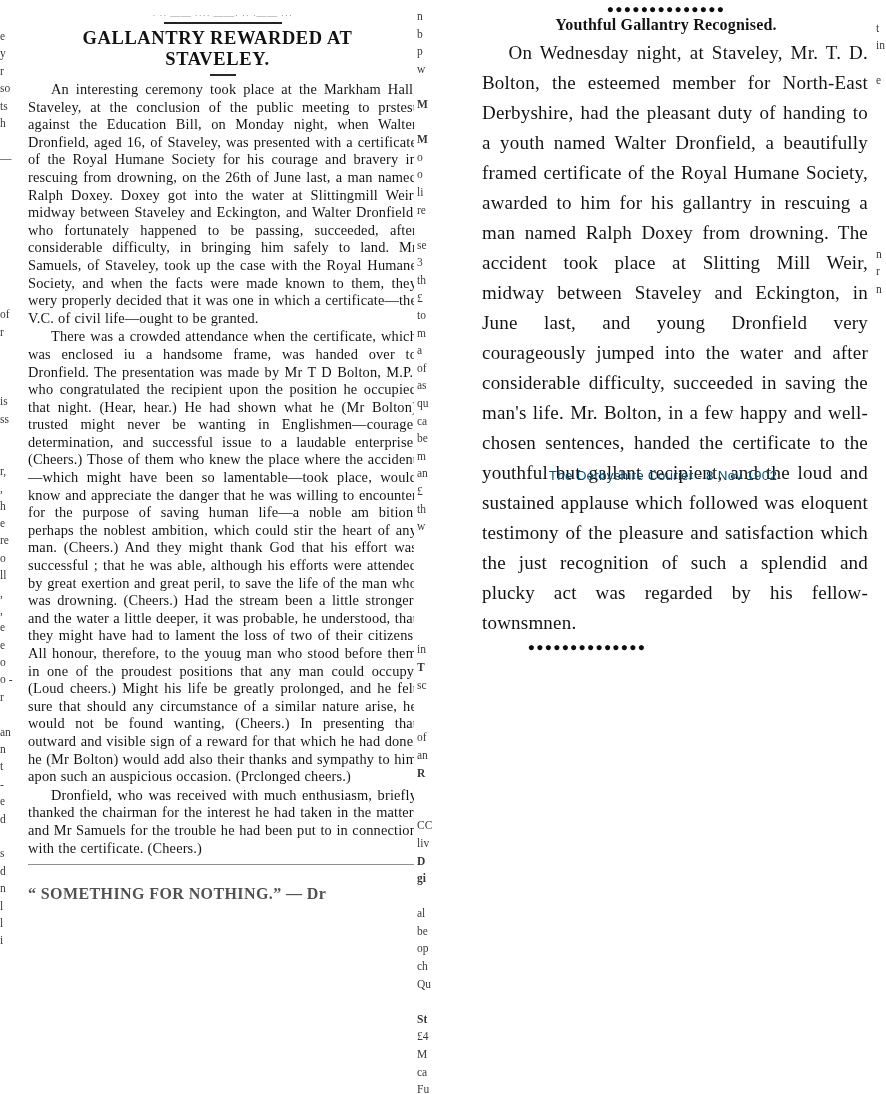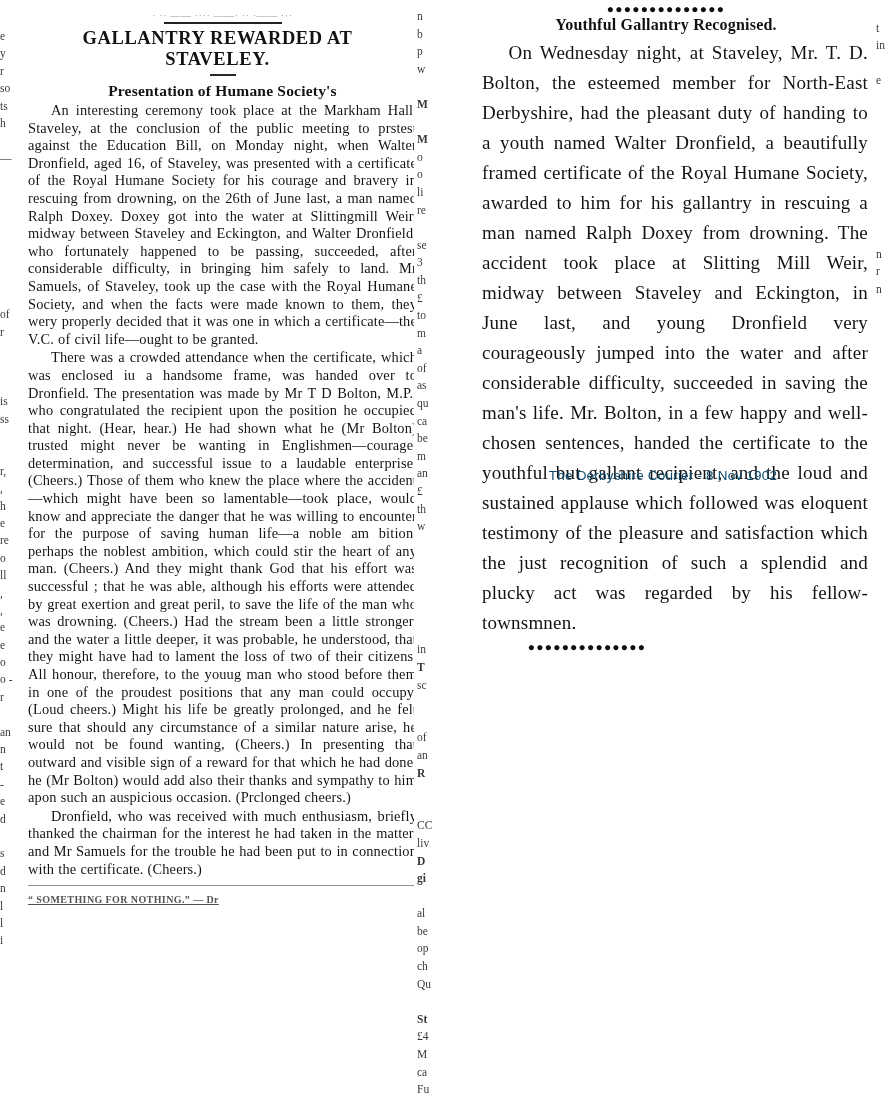--- a/index.html
+++ b/index.html
@@ -93,23 +93,23 @@
   }
   .body-text p + p { margin-top: 1px; }
   .bottom-rule {
     width: 100%;
     height: 1px;
     background: #8f8f8b;
     margin-top: 7px;
   }
   .bottom-frag {
     font-weight: bold;
-    font-size: 10px;
+    font-size: 16px;
     letter-spacing: .4px;
-    margin-top: 8px;
+    margin-top: 20px;
     white-space: nowrap;
     overflow: hidden;
     height: 15px;
     text-decoration: underline;
   }
 
   
   #left-sliver {
     left: 0;
     top: 10px;
@@ -278,21 +278,20 @@
   <div>i</div>
 </div>
 
 <div class="clip" id="left-clip">
   <div class="inner">
     <div class="top-scrap">· ·· —— ···· ——· ·· ·—— ···</div>
     <div class="rule-short"></div>
     <div class="hl-1">GALLANTRY REWARDED AT STAVELEY.</div>
     <div class="dash-sep"></div>
     <div class="hl-2">
-      <span>Presentation of Humane Society's</span>
     </div>
     <div class="body-text art-text">
       <p>An interesting ceremony took place at the Markham Hall, Staveley, at the conclusion of the public meeting to prstest against the Education Bill, on Monday night, when Walter Dronfield, aged 16, of Staveley, was presented with a certificate of the Royal Humane Society for his courage and bravery in rescuing from drowning, on the 26th of June last, a man named Ralph Doxey. Doxey got into the water at Slittingmill Weir, midway between Staveley and Eckington, and Walter Dronfield, who fortunately happened to be passing, succeeded, after considerable difficulty, in bringing him safely to land. Mr Samuels, of Staveley, took up the case with the Royal Humane Society, and when the facts were made known to them, they wery properly decided that it was one in which a certificate—the V.C. of civil life—ought to be granted.</p>
       <p>There was a crowded attendance when the certificate, which was enclosed iu a handsome frame, was handed over to Dronfield. The presentation was made by Mr T D Bolton, M.P., who congratulated the recipient upon the position he occupied that night. (Hear, hear.) He had shown what he (Mr Bolton) trusted might never be wanting in Englishmen—courage, determination, and successful issue to a laudable enterprise. (Cheers.) Those of them who knew the place where the accident—which might have been so lamentable—took place, would know and appreciate the danger that he was willing to encounter for the purpose of saving human life—a noble am bition, perhaps the noblest ambition, which could stir the heart of any man. (Cheers.) And they might thank God that his effort was successful ; that he was able, although his efforts were attended by great exertion and great peril, to save the life of the man who was drowning. (Cheers.) Had the stream been a little stronger, and the water a little deeper, it was probable, he understood, that they might have had to lament the loss of two of their citizens. All honour, therefore, to the youug man who stood before them in one of the proudest positions that any man could occupy. (Loud cheers.) Might his life be greatly prolonged, and he felt sure that should any circumstance of a similar nature arise, he would not be found wanting, (Cheers.) In presenting that outward and visible sign of a reward for that which he had done, he (Mr Bolton) would add also their thanks and sympathy to him apon such an auspicious occasion. (Prclonged cheers.)</p>
       <p>Dronfield, who was received with much enthusiasm, briefly thanked the chairman for the interest he had taken in the matter, and Mr Samuels for the trouble he had been put to in connection with the certificate. (Cheers.)</p>
     </div>
     <div class="bottom-rule"></div>
     <div class="bottom-frag faded">“ SOMETHING FOR NOTHING.” — Dr</div>
   </div>
 </div>

